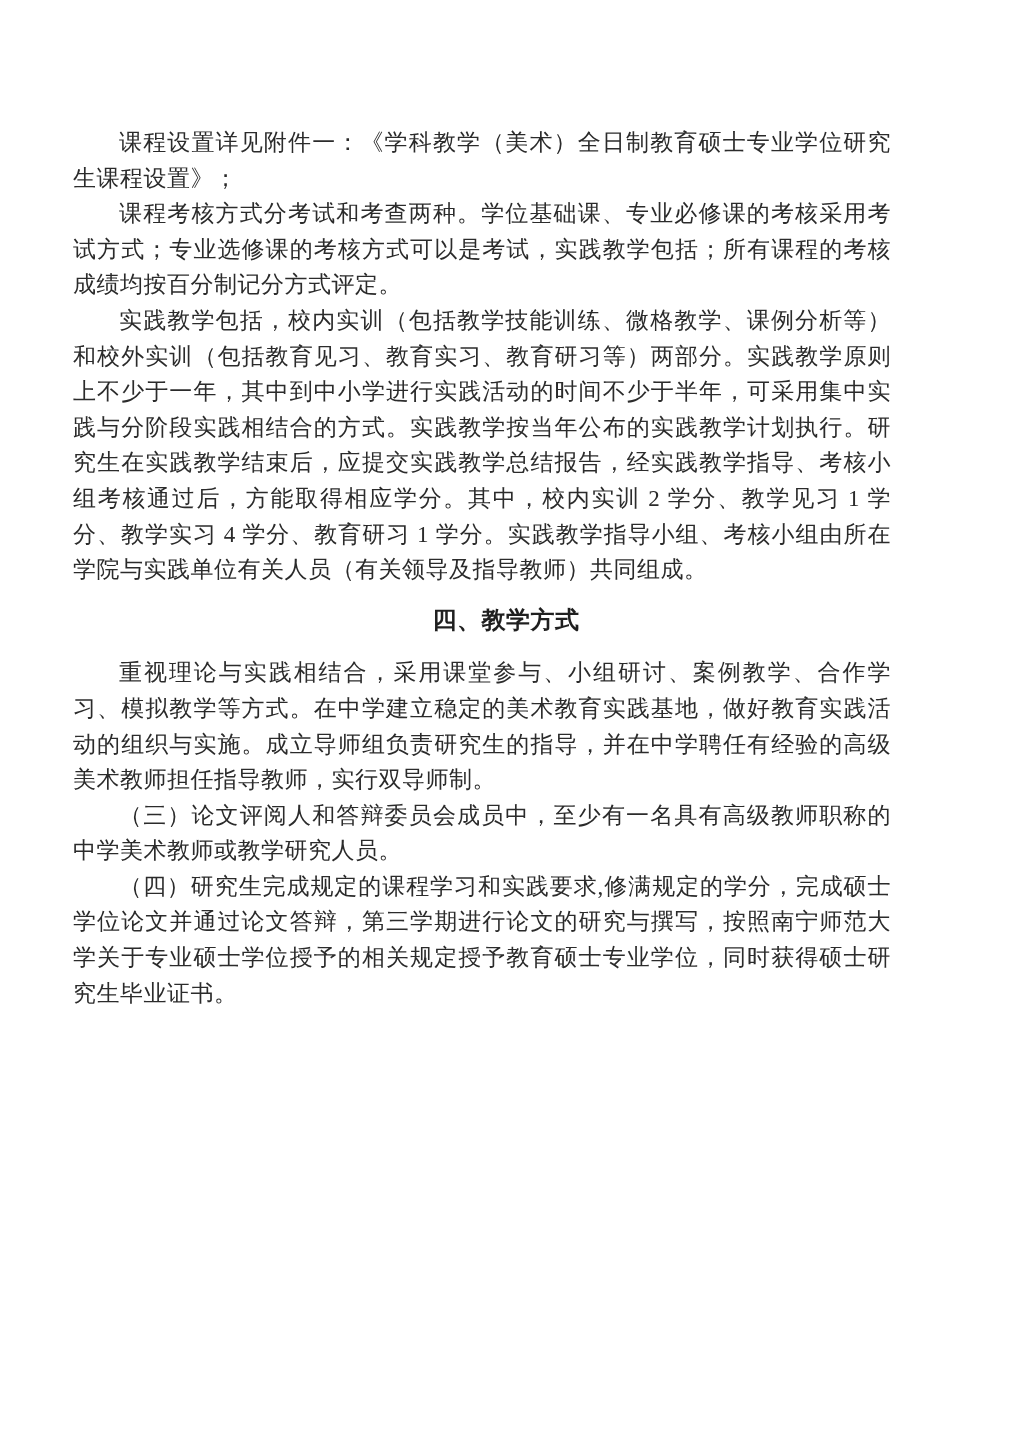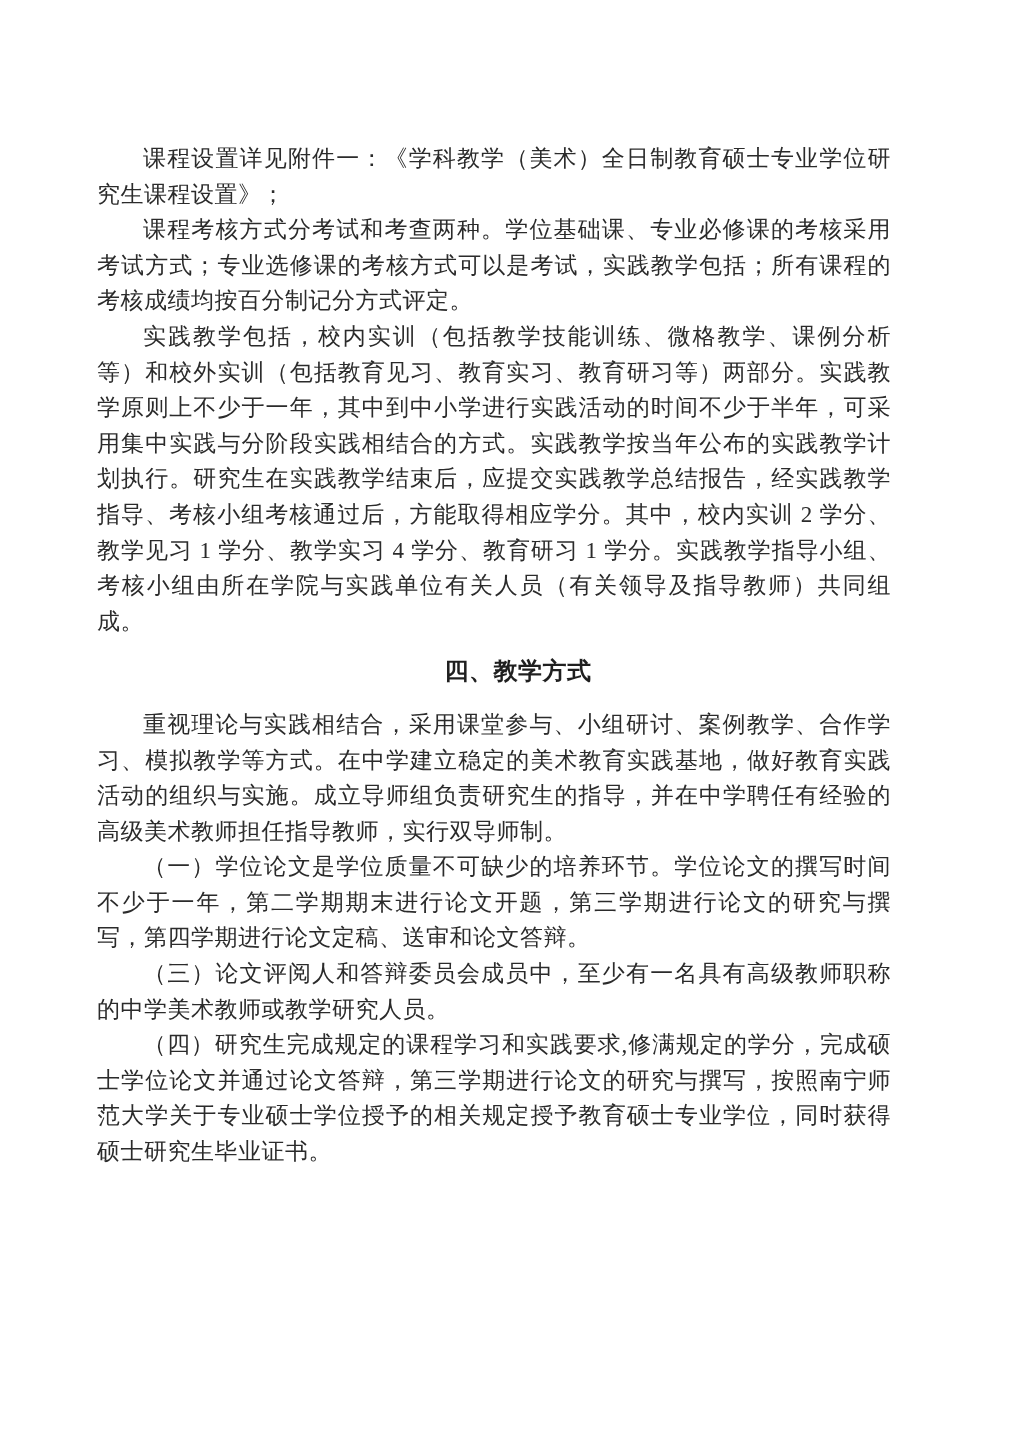--- a/index.html
+++ b/index.html
@@ -9,27 +9,27 @@
   }
   body {
     width: 1024px;
     height: 1448px;
     position: relative;
     overflow: hidden;
     font-family: "Liberation Serif", "DejaVu Serif", serif;
   }
   .page {
     position: absolute;
-    top: 17px;
+    top: 1px;
     left: 0;
     width: 1024px;
     height: 1112px;
     background: #ffffff;
     box-sizing: border-box;
-    padding: 124px 133px 0 97px;
+    padding: 124px 133px 0 73px;
   }
   .para {
     margin: 0;
     font-size: 23px;
     line-height: 35.6px;
     color: #2b2b2b;
     text-align: justify;
     text-indent: 2em;
     letter-spacing: 0.5px;
     word-break: break-all;
@@ -47,16 +47,15 @@
 </style>
 </head>
 <body>
 
 <div class="page">
   <p class="para">课程设置详见附件一：《学科教学（美术）全日制教育硕士专业学位研究生课程设置》；</p>
   <p class="para">课程考核方式分考试和考查两种。学位基础课、专业必修课的考核采用考试方式；专业选修课的考核方式可以是考试，实践教学包括；所有课程的考核成绩均按百分制记分方式评定。</p>
   <p class="para">实践教学包括，校内实训（包括教学技能训练、微格教学、课例分析等）和校外实训（包括教育见习、教育实习、教育研习等）两部分。实践教学原则上不少于一年，其中到中小学进行实践活动的时间不少于半年，可采用集中实践与分阶段实践相结合的方式。实践教学按当年公布的实践教学计划执行。研究生在实践教学结束后，应提交实践教学总结报告，经实践教学指导、考核小组考核通过后，方能取得相应学分。其中，校内实训 2 学分、教学见习 1 学分、教学实习 4 学分、教育研习 1 学分。实践教学指导小组、考核小组由所在学院与实践单位有关人员（有关领导及指导教师）共同组成。</p>
   <h2 class="heading">四、教学方式</h2>
   <p class="para">重视理论与实践相结合，采用课堂参与、小组研讨、案例教学、合作学习、模拟教学等方式。在中学建立稳定的美术教育实践基地，做好教育实践活动的组织与实施。成立导师组负责研究生的指导，并在中学聘任有经验的高级美术教师担任指导教师，实行双导师制。</p>
-  <p class="para">（一）学位论文是学位质量不可缺少的培养环节。学位论文的撰写时间不少于一年，第二学期期末进行论文开题，第三学期进行论文的研究与撰写，第四学期进行论文定稿、送审和论文答辩。</p>
   <p class="para">（三）论文评阅人和答辩委员会成员中，至少有一名具有高级教师职称的中学美术教师或教学研究人员。</p>
   <p class="para">（四）研究生完成规定的课程学习和实践要求,修满规定的学分，完成硕士学位论文并通过论文答辩，第三学期进行论文的研究与撰写，按照南宁师范大学关于专业硕士学位授予的相关规定授予教育硕士专业学位，同时获得硕士研究生毕业证书。</p>
 </div>
 
 </body></html>

